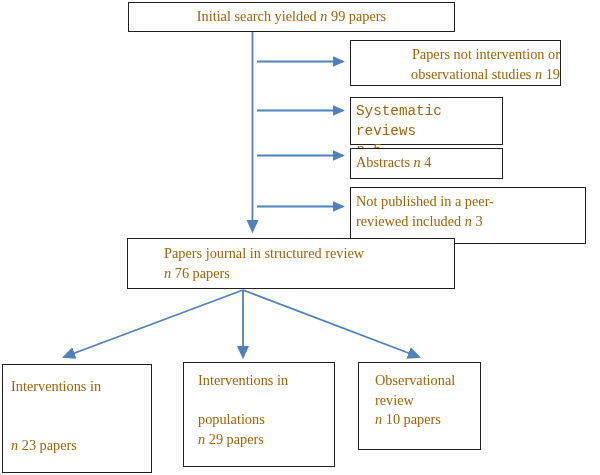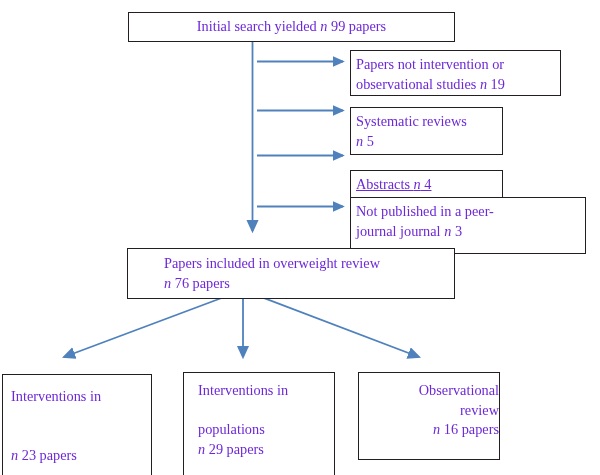--- a/index.html
+++ b/index.html
@@ -13,49 +13,48 @@
     height: 475px;
     background: #ffffff;
     font-family: "Liberation Serif", "DejaVu Serif", serif;
     overflow: hidden;
   }
   .box {
     position: absolute;
     box-sizing: border-box;
     border: 1.6px solid #231f20;
     background: #ffffff;
-    color: #6d28d9;
+    color: #a16207;
     font-size: 14.3px;
     line-height: 1.38;
     z-index: 3;
-    margin-top: 10px;
   }
   .box .txt {
     display: block;
     white-space: pre-line;
   }
   
   #box-initial {
     left: 128px; top: 2px; width: 327px; height: 30px;
     text-align: center;
   }
   #box-initial .txt { padding-top: 4px; }
 
   #box-excl-1 {
     left: 350px; top: 40px; width: 211px; height: 46px;
   }
-  #box-excl-1 .txt { padding: 4px 0 16px 5px; }
+  #box-excl-1 .txt { padding: 4px 0 16px 5px; text-align: right; }
 
   #box-excl-2 {
     left: 350px; top: 97px; width: 153px; height: 48px;
   }
-  #box-excl-2 .txt { padding: 4px 0 0 5px; }
+  #box-excl-2 .txt { padding: 4px 0 0 5px; font-family: Liberation Mono, monospace; }
 
   #box-excl-3 {
-    left: 350px; top: 160px; width: 153px; height: 31px; text-decoration: underline;
+    left: 350px; top: 148px; width: 153px; height: 31px;
   }
   #box-excl-3 .txt { padding: 4px 0 0 5px; }
 
   #box-excl-4 {
     left: 350px; top: 187px; width: 236px; height: 57px;
   }
   #box-excl-4 .txt { padding: 4px 0 0 5px; }
 
   #box-included {
     left: 127px; top: 238px; width: 328px; height: 51px;
@@ -66,21 +65,21 @@
     left: 2px; top: 364px; width: 150px; height: 109px;
   }
   #box-bottom-1 .txt { padding: 12px 0 0 8px; }
 
   #box-bottom-2 {
     left: 183px; top: 362px; width: 152px; height: 105px;
   }
   #box-bottom-2 .txt { padding: 8px 0 0 14px; }
 
   #box-bottom-3 {
-    left: 358px; top: 362px; width: 142px; height: 88px; text-align: right;
+    left: 358px; top: 362px; width: 123px; height: 88px;
   }
   #box-bottom-3 .txt { padding: 8px 0 0 16px; }
 
   .ital { font-style: italic; }
 
   #arrow-layer {
     position: absolute;
     left: 0; top: 0;
     width: 600px; height: 475px;
     z-index: 1;
@@ -142,32 +141,32 @@
 
   <div class="box" id="box-excl-2">
     <span class="txt"><span>Systematic reviews</span><br><span class="ital">n</span><span> 5</span></span>
   </div>
 
   <div class="box" id="box-excl-3">
     <span class="txt"><span>Abstracts </span><span class="ital">n</span><span> 4</span></span>
   </div>
 
   <div class="box" id="box-excl-4">
-    <span class="txt"><span>Not published in a peer-</span><br><span>journal journal </span><span class="ital">n</span><span> 3</span></span>
+    <span class="txt"><span>Not published in a peer-</span><br><span>reviewed included </span><span class="ital">n</span><span> 3</span></span>
   </div>
 
   <div class="box" id="box-included">
-    <span class="txt"><span>Papers included in overweight review</span><br><span class="ital">n</span><span> 76 papers</span></span>
+    <span class="txt"><span>Papers journal in structured review</span><br><span class="ital">n</span><span> 76 papers</span></span>
   </div>
 
   <div class="box" id="box-bottom-1">
     <span class="txt"><span>Interventions in</span><br><br><br><span class="ital">n</span><span> 23 papers</span></span>
   </div>
 
   <div class="box" id="box-bottom-2">
     <span class="txt"><span>Interventions in</span><br><br><span>populations</span><br><span class="ital">n</span><span> 29 papers</span></span>
   </div>
 
   <div class="box" id="box-bottom-3">
-    <span class="txt"><span>Observational</span><br><span>review</span><br><span class="ital">n</span><span> 16 papers</span></span>
+    <span class="txt"><span>Observational</span><br><span>review</span><br><span class="ital">n</span><span> 10 papers</span></span>
   </div>
 
 </div>
 
 </body></html>

